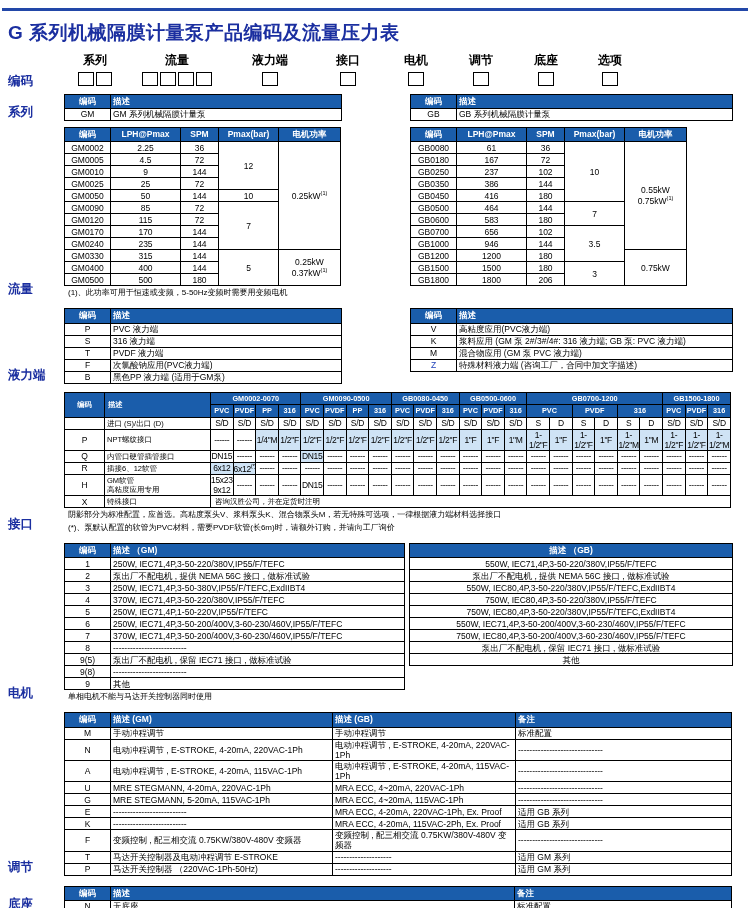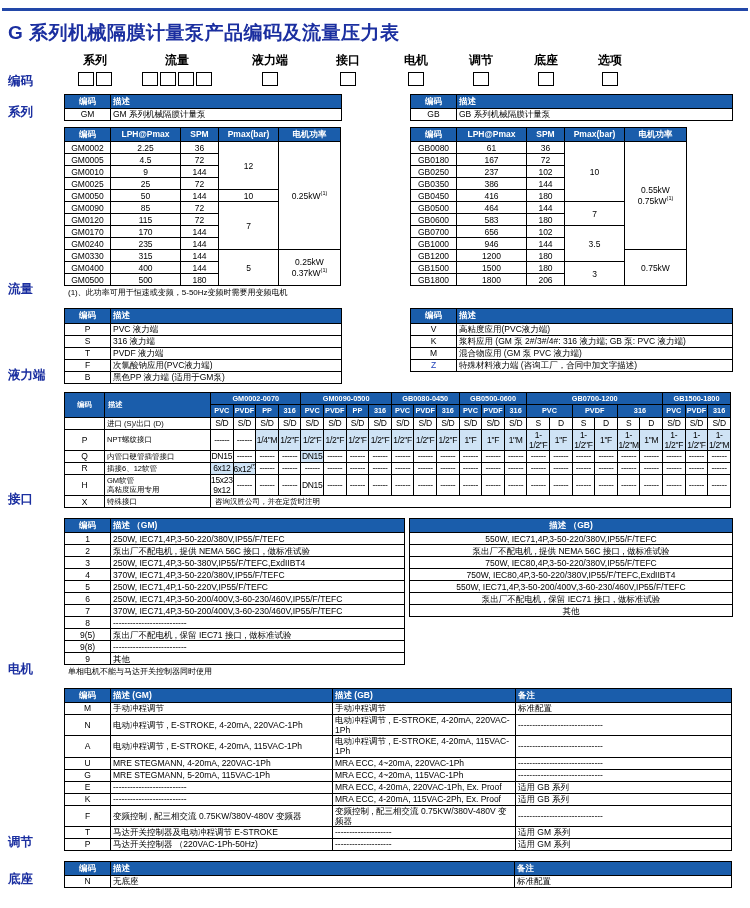--- a/index.html
+++ b/index.html
@@ -588,20 +588,22 @@
             <td>------</td>
             <td>------</td>
           </tr>
           <tr>
             <td>X</td>
             <td>特殊接口</td>
             <td colspan="23" class="hl">咨询汉胜公司，并在定货时注明</td>
           </tr>
         </tbody>
       </table>
+    <div class="note">阴影部分为标准配置，应首选。高粘度泵头V、浆料泵头K、混合物泵头M，若无特殊可选项，一律根据液力端材料选择接口</div>
+    <div class="note">(*)、泵默认配置的软管为PVC材料，需要PVDF软管(长6m)时，请额外订购，并请向工厂询价</div>
   </div>
 </div>
 
 <div class="section mt10">
   <div class="slabel">电机</div>
   <div class="scontent">
     <div class="cols">
       <table class="tbl t-left">
           <colgroup>
             <col style="width: 46px;">
@@ -671,27 +673,33 @@
             </tr>
           </thead>
           <tbody>
             <tr>
               <td>550W, IEC71,4P,3-50-220/380V,IP55/F/TEFC</td>
             </tr>
             <tr>
               <td>泵出厂不配电机 , 提供 NEMA 56C 接口 , 做标准试验</td>
             </tr>
             <tr>
+              <td>550W, IEC80,4P,3-50-220/380V,IP55/F/TEFC,ExdIIBT4</td>
+            </tr>
+            <tr>
               <td>750W, IEC80,4P,3-50-220/380V,IP55/F/TEFC</td>
             </tr>
             <tr>
               <td>750W, IEC80,4P,3-50-220/380V,IP55/F/TEFC,ExdIIBT4</td>
             </tr>
             <tr>
               <td>550W, IEC71,4P,3-50-200/400V,3-60-230/460V,IP55/F/TEFC</td>
+            </tr>
+            <tr>
+              <td>750W, IEC80,4P,3-50-200/400V,3-60-230/460V,IP55/F/TEFC</td>
             </tr>
             <tr>
               <td>泵出厂不配电机 , 保留 IEC71 接口 , 做标准试验</td>
             </tr>
             <tr>
               <td>其他</td>
             </tr>
           </tbody>
         </table>
     </div>

